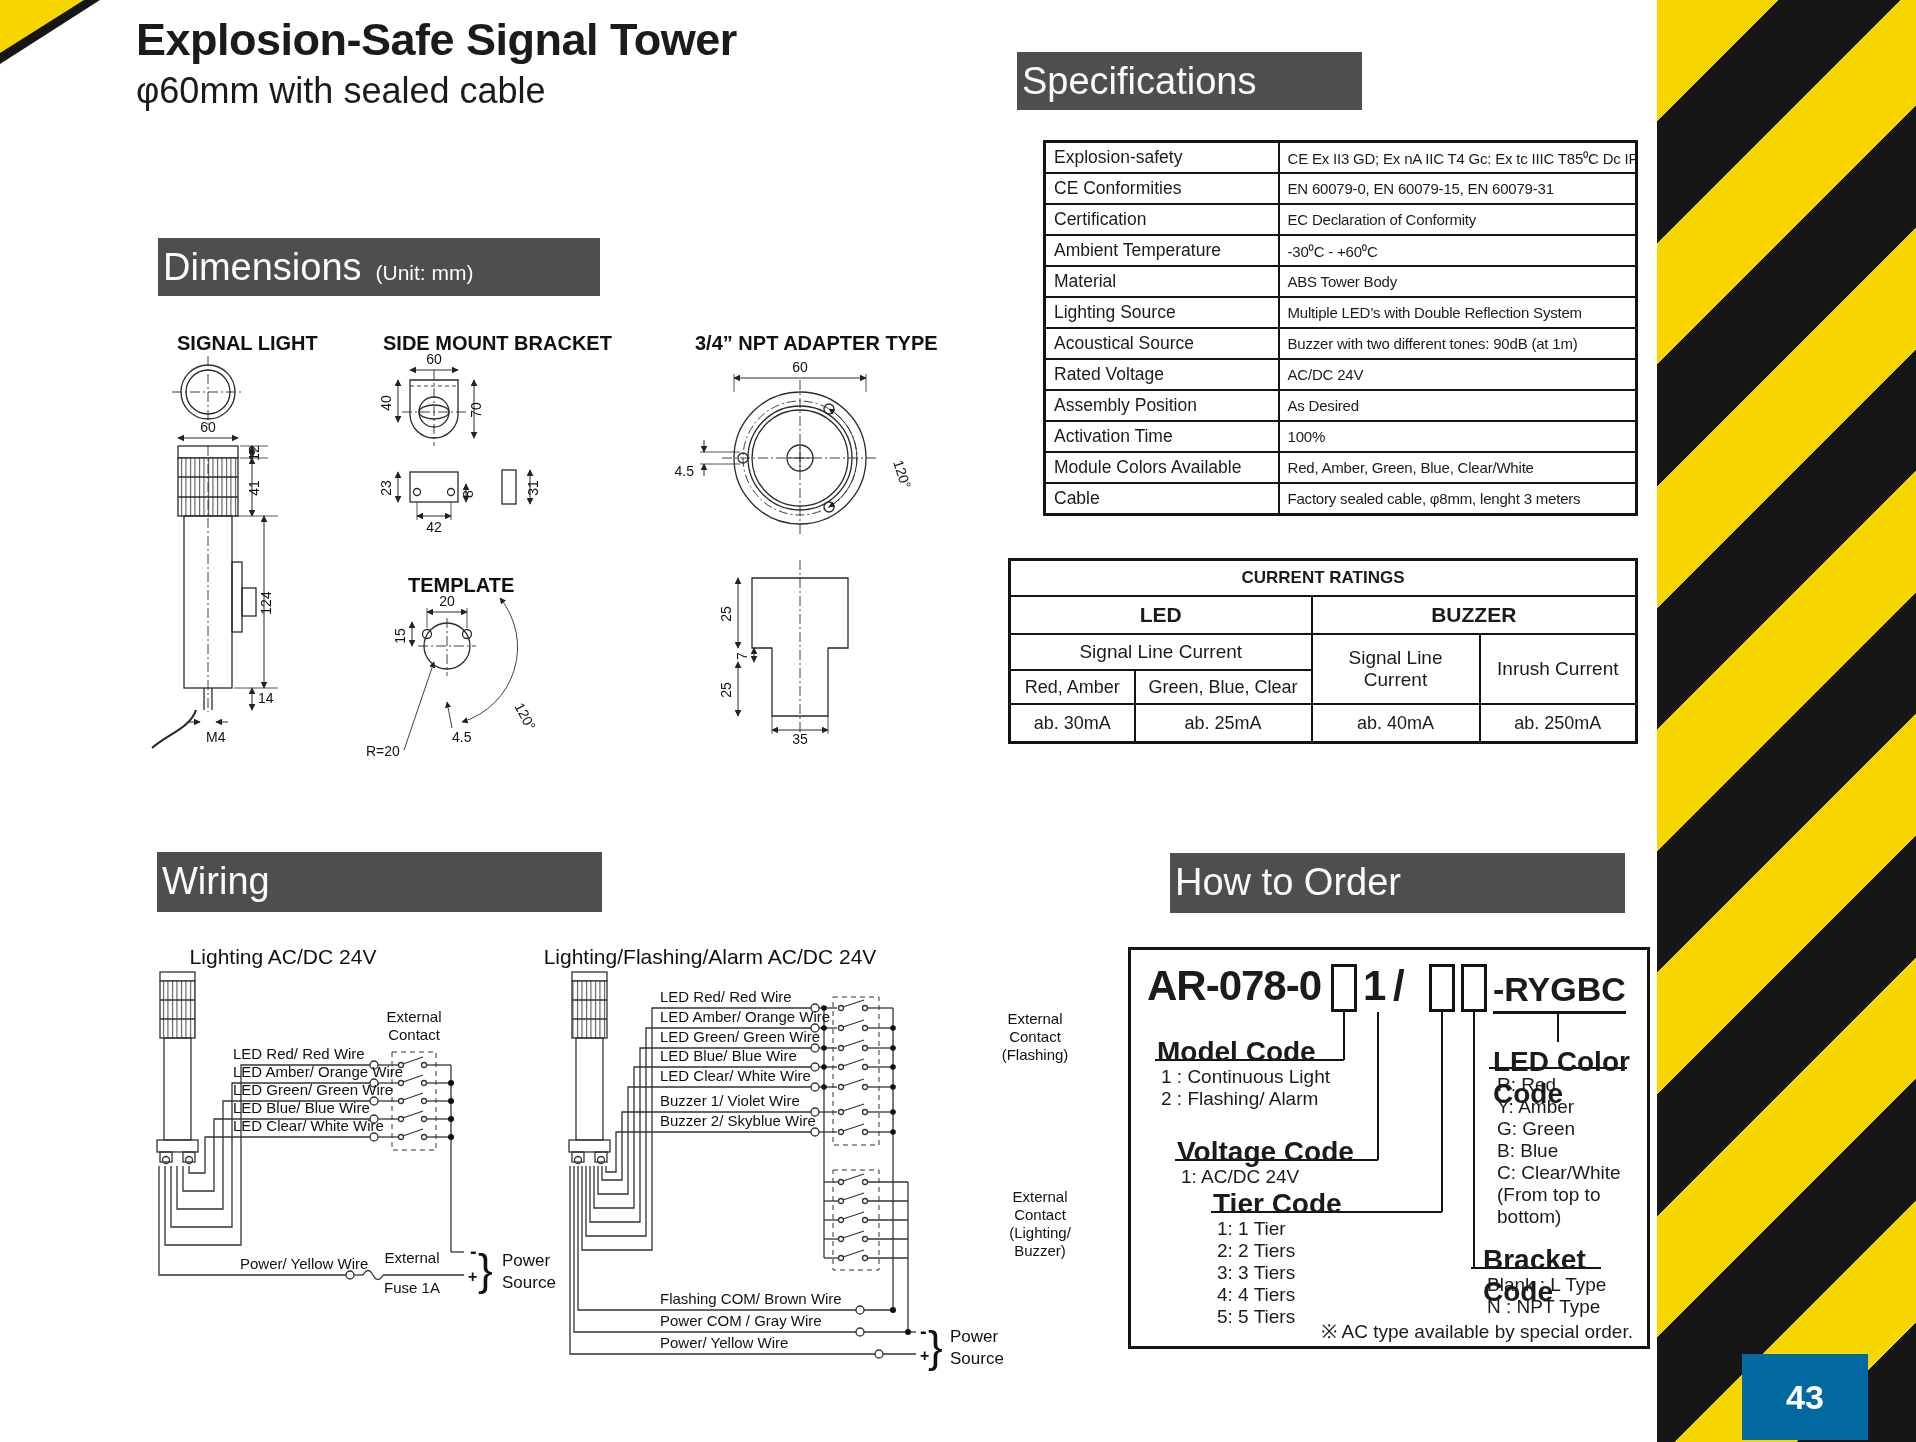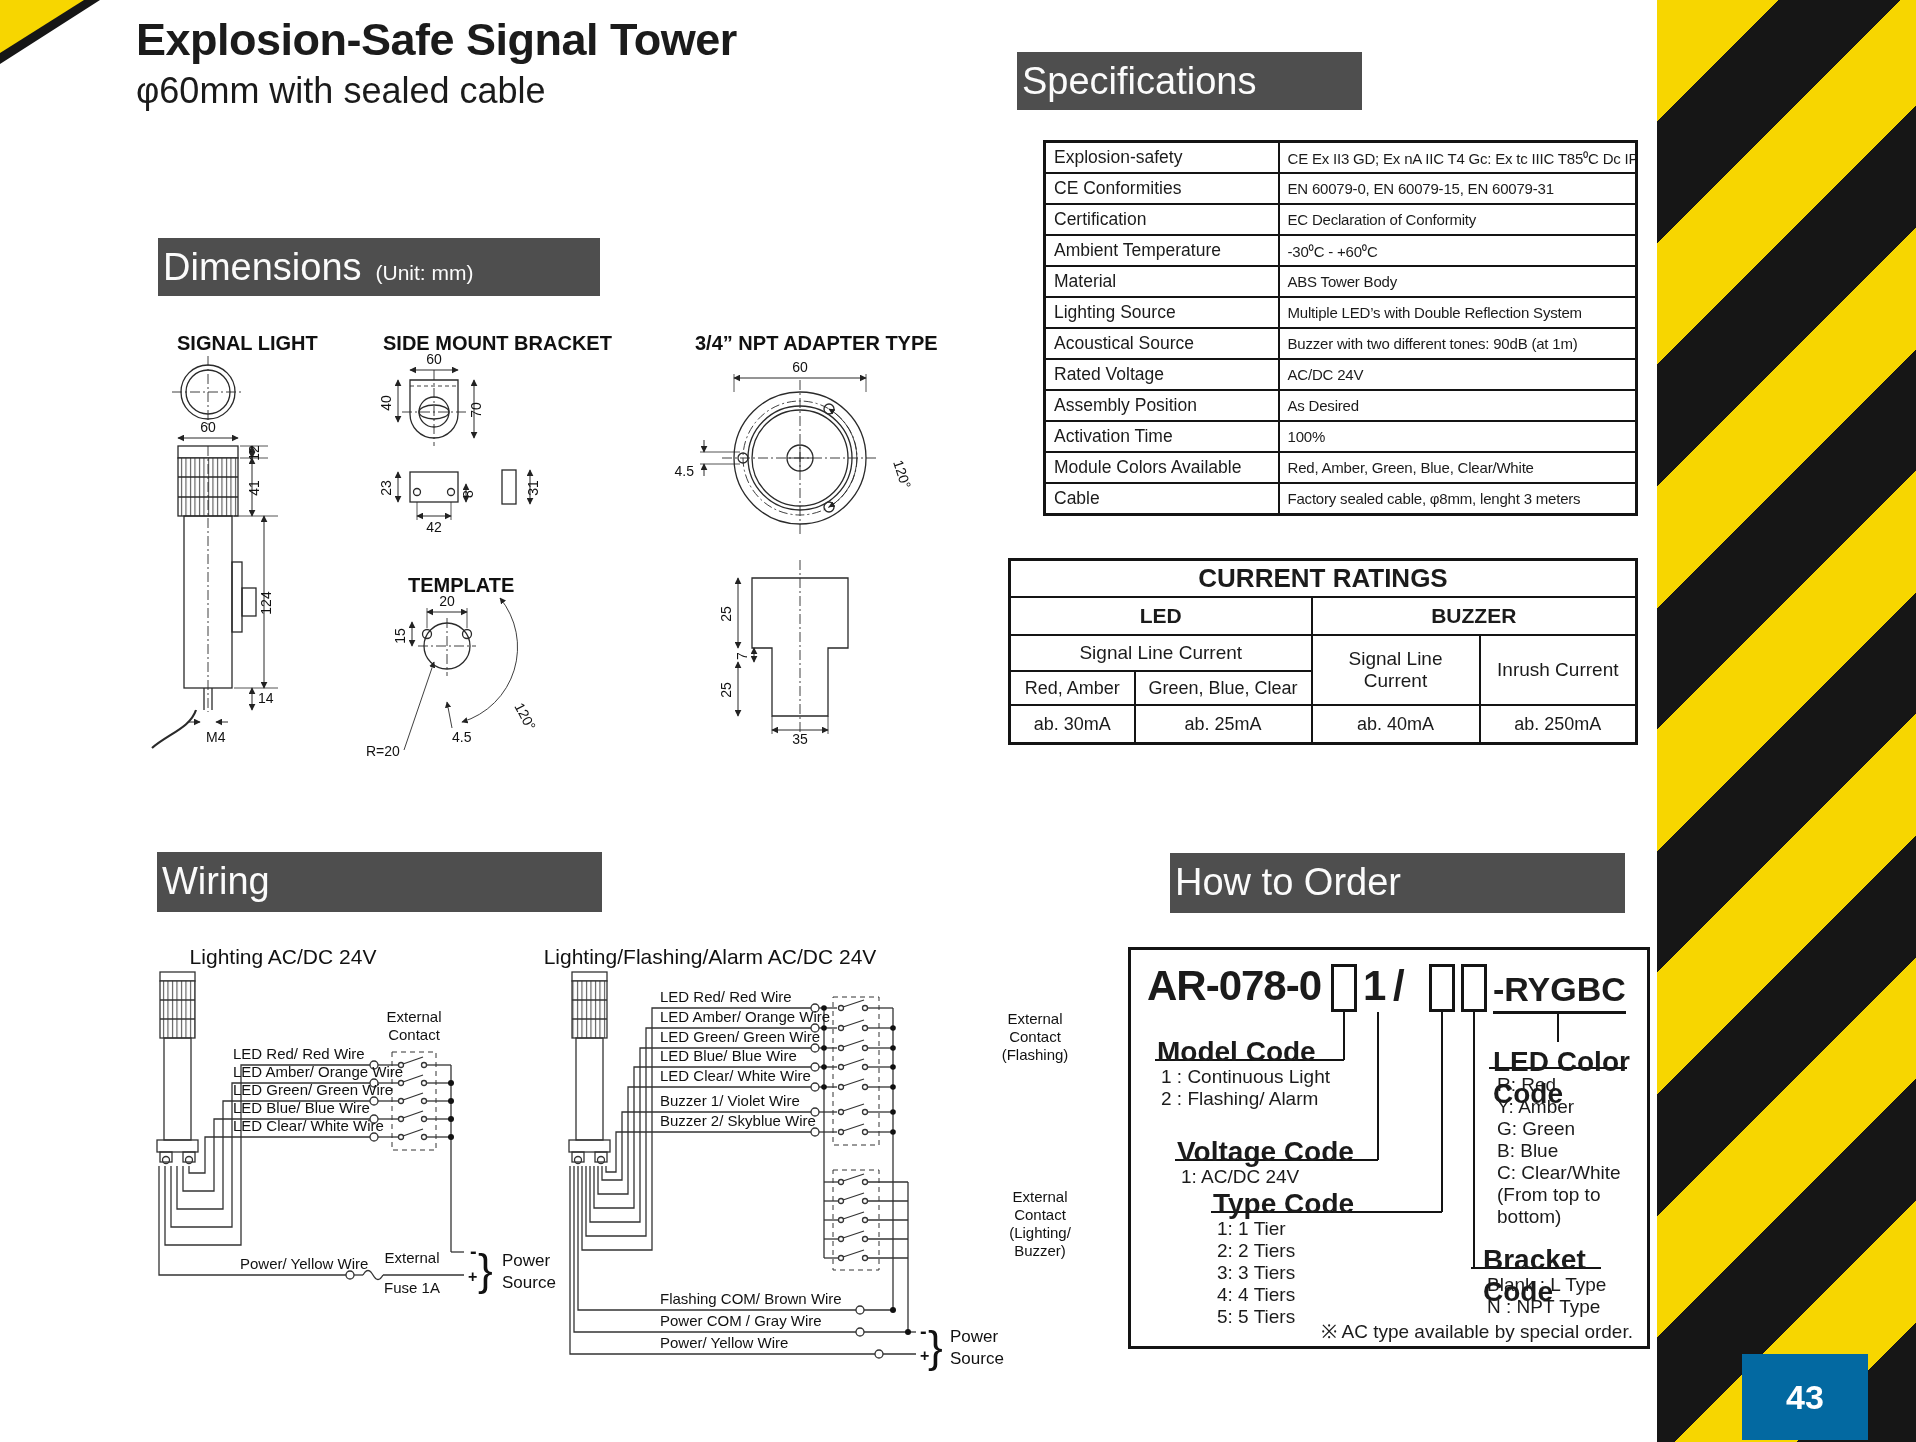--- a/index.html
+++ b/index.html
@@ -12,21 +12,21 @@
   .bar .small{font-size:21px;}
   h1{margin:0;font-size:45px;font-weight:800;letter-spacing:-0.5px;}
   .subtitle{font-size:36px;margin-top:4px;}
   table{border-collapse:collapse;table-layout:fixed;}
   .spec-table td{border:2px solid #141414;padding:1px 8px;height:27px;overflow:hidden;white-space:nowrap;}
   .spec-table{border:3px solid #141414;}
   .spec-label{font-size:17.5px;}
   .spec-val{font-size:15px;letter-spacing:-0.2px;}
   .cr-table{border:3px solid #141414;text-align:center;}
   .cr-table td{border:2px solid #141414;padding:2px 4px;}
-  .cr-title{font-size:26px;font-weight:bold;height:30px;}
+  .cr-title{font-size:17px;font-weight:bold;height:30px;}
   .cr-head{font-size:21px;font-weight:bold;height:32px;}
   .cr-sub{font-size:19px;height:30px;}
   .cr-cat{font-size:18px;height:28px;}
   .cr-val{font-size:18px;height:32px;}
   svg text{font-family:"Liberation Sans",sans-serif;fill:#111;}
   .dtitle{font-size:20px;font-weight:bold;}
   .dim{font-size:14px;}
   .wlabel{font-size:15px;}
   .wtitle{font-size:21px;}
   .stripes{background:repeating-linear-gradient(135deg,#f7d600 0 86px,#161616 86px 172px);}
@@ -574,21 +574,21 @@
   <span class="abs osq" style="left:330px;top:14px;width:26px;height:48px;"></span>
   <span class="abs osuffix" style="left:362px;top:20px;">-RYGBC</span>
 
   <span class="abs ohead" style="left:26px;top:86px;">Model Code</span>
   <span class="abs oitem" style="left:30px;top:116px;">1 : Continuous Light</span>
   <span class="abs oitem" style="left:30px;top:138px;">2 : Flashing/ Alarm</span>
 
   <span class="abs ohead" style="left:46px;top:186px;">Voltage Code</span>
   <span class="abs oitem" style="left:50px;top:216px;">1: AC/DC 24V</span>
 
-  <span class="abs ohead" style="left:82px;top:238px;">Type Code</span>
+  <span class="abs ohead" style="left:82px;top:238px;">Tier Code</span>
   <span class="abs oitem" style="left:86px;top:268px;">1: 1 Tier</span>
   <span class="abs oitem" style="left:86px;top:290px;">2: 2 Tiers</span>
   <span class="abs oitem" style="left:86px;top:312px;">3: 3 Tiers</span>
   <span class="abs oitem" style="left:86px;top:334px;">4: 4 Tiers</span>
   <span class="abs oitem" style="left:86px;top:356px;">5: 5 Tiers</span>
 
   <span class="abs ohead" style="left:352px;top:294px;">Bracket Code</span>
   <span class="abs oitem" style="left:356px;top:324px;">Blank : L Type</span>
   <span class="abs oitem" style="left:356px;top:346px;">N : NPT Type</span>
 

